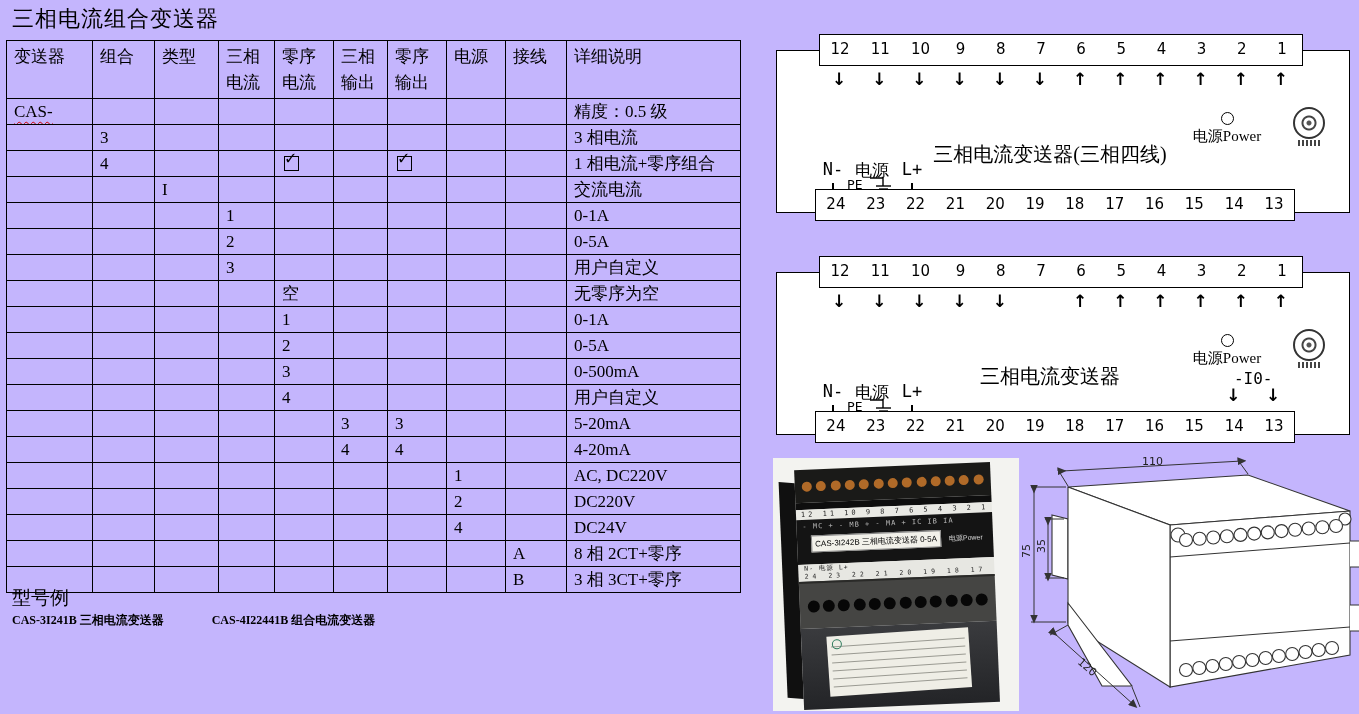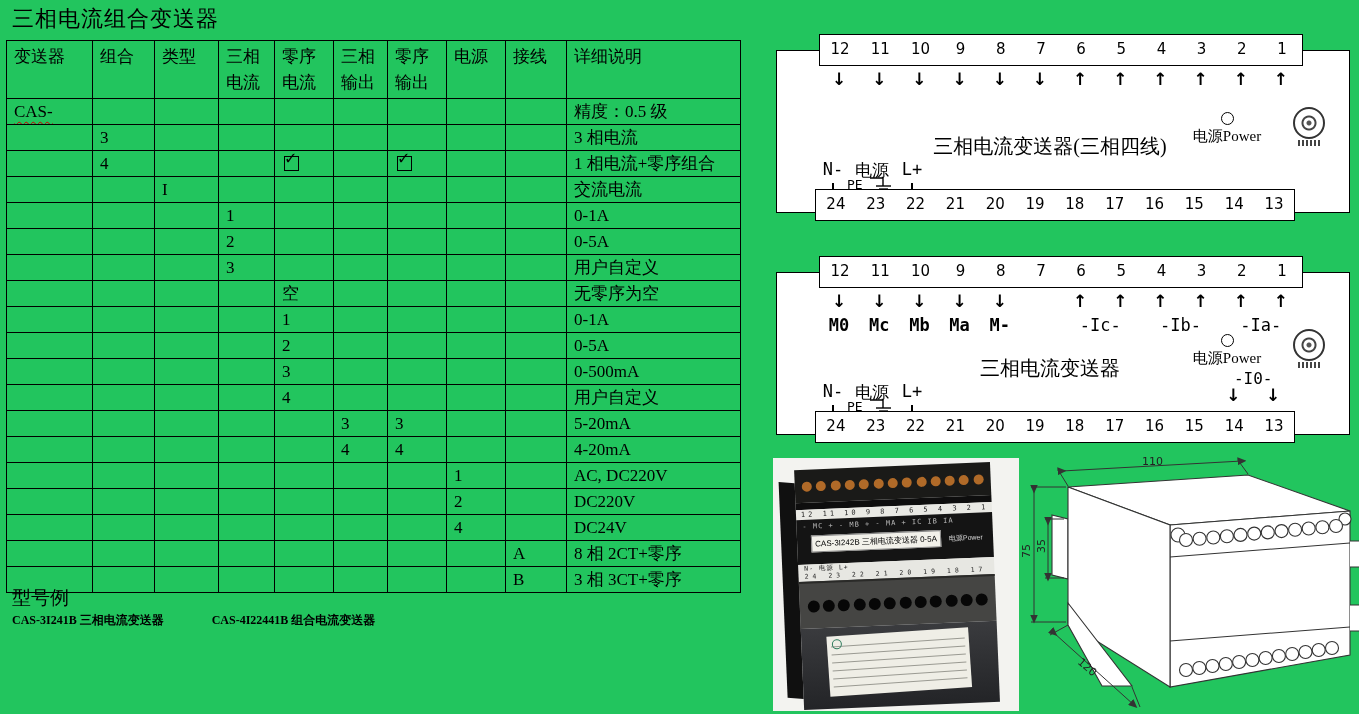--- a/index.html
+++ b/index.html
@@ -1,16 +1,16 @@
 <!DOCTYPE html>
 <html style="--sq-color: #cc0000; --screw-color: #b06a28;"><head>
 <meta charset="utf-8">
 <style>
   html,body{margin:0;padding:0;background:#fff;}
-  .doc{position:relative;width:1359px;height:714px;background:#22c55e;overflow:hidden;
+  .doc{position:relative;width:1359px;height:714px;background:#c4b5fd;overflow:hidden;
        font-family:"Liberation Serif","DejaVu Serif",serif;color:#000;}
 
   
   .page-title{position:absolute;left:12px;top:4px;font-size:22px;font-weight:400;letter-spacing:1px;margin:0;}
 
   
   table.sel{position:absolute;left:6px;top:40px;border-collapse:collapse;table-layout:fixed;width:735px;}
   table.sel td{border:1.6px solid #000;padding:0 2px 0 7px;font-size:17px;height:25px;line-height:1.15;
                overflow:hidden;white-space:nowrap;vertical-align:middle;}
   table.sel thead td{height:54px;vertical-align:top;padding-top:3px;white-space:pre-line;line-height:1.55;}
@@ -36,21 +36,21 @@
   .d-labels .tl{position:absolute;transform:translateX(-50%);white-space:nowrap;
                 font-family:"DejaVu Sans Mono","Liberation Mono",monospace;font-size:17px;top:0;}
   .d-labels .tl.b{font-weight:bold;}
   .d-led{position:absolute;left:449px;top:79px;width:11px;height:11px;border:1.6px solid #000;border-radius:50%;background:#fff;}
   .d-power{position:absolute;left:455px;top:94px;transform:translateX(-50%);font-size:15px;white-space:nowrap;
            font-family:"Liberation Serif",serif;}
   .d-cert{position:absolute;left:521px;top:74px;width:28px;height:28px;border:2px solid #333;border-radius:50%;
           background:radial-gradient(circle at 50% 50%,#555 0 2px,#fff 3px 5px,#444 6px 7px,#fff 8px);}
   .d-cert::after{content:"";position:absolute;left:3px;top:31px;width:22px;height:6px;
           background:repeating-linear-gradient(90deg,#444 0 2px,#fff 2px 4px);}
-  .d-title{position:absolute;left:278px;top:100px;transform:translateX(-50%);font-size:20px;white-space:nowrap;
+  .d-title{position:absolute;left:278px;top:108px;transform:translateX(-50%);font-size:20px;white-space:nowrap;
            font-family:"Liberation Serif",serif;}
   .d-pwr{position:absolute;left:0;top:126px;width:250px;height:32px;font-family:"DejaVu Sans Mono",monospace;}
   .d-pwr .pn{position:absolute;left:61px;transform:translateX(-50%);font-size:17px;}
   .d-pwr .pw{position:absolute;left:100px;transform:translateX(-50%);font-size:17px;font-family:"Liberation Serif",serif;}
   .d-pwr .pl{position:absolute;left:140px;transform:translateX(-50%);font-size:17px;}
   .d-pwr .pe{position:absolute;left:75px;top:18px;font-size:13px;}
   .d-pwr .gnd{position:absolute;left:96px;top:17px;}
   .d-pwr .tick{position:absolute;top:24px;width:1.5px;height:9px;background:#000;}
   .d-pwr .tick.t1{left:60px;} .d-pwr .tick.t2{left:139px;}
   .d-extra{position:absolute;left:0;top:0;width:585px;height:194px;pointer-events:none;}
@@ -452,30 +452,20 @@
         <span class="aw">↓</span>
         <span class="aw">↓</span>
         <span class="aw"></span>
         <span class="aw">↑</span>
         <span class="aw">↑</span>
         <span class="aw">↑</span>
         <span class="aw">↑</span>
         <span class="aw">↑</span>
         <span class="aw">↑</span>
       </div>
-    <div class="d-labels">
-        <span class="tl b" style="left: 20.1px;">M0</span>
-        <span class="tl b" style="left: 60.3px;">Mc</span>
-        <span class="tl b" style="left: 100.4px;">Mb</span>
-        <span class="tl b" style="left: 140.6px;">Ma</span>
-        <span class="tl b" style="left: 180.8px;">M-</span>
-        <span class="tl" style="left: 281.2px;">-Ic-</span>
-        <span class="tl" style="left: 361.5px;">-Ib-</span>
-        <span class="tl" style="left: 441.8px;">-Ia-</span>
-      </div>
     <div class="d-led"></div>
     <div class="d-power">电源Power</div>
     <div class="d-cert"></div>
     <div class="d-title">三相电流变送器</div>
     <div class="d-pwr">
       <span class="pn">N-</span>
       <span class="pw">电源</span>
       <span class="pl">L+</span>
       <span class="pe">PE</span>
       <svg class="gnd" width="24" height="18">

